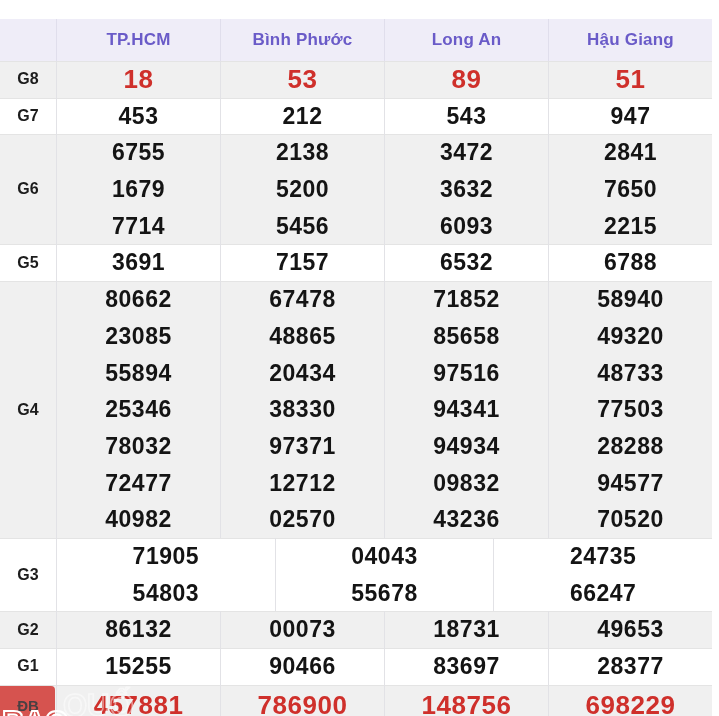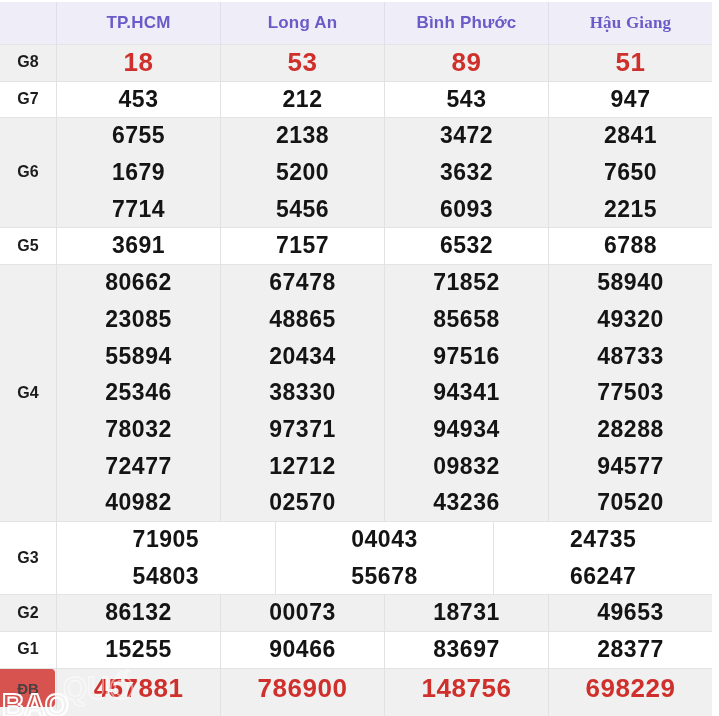--- a/index.html
+++ b/index.html
@@ -7,29 +7,29 @@
     --red-value:#cf302b;
     --stripe:#f0f0f0;
     --wm-box:#d6534f;
     --line:36.7px;
     --vborder:#e2e2e6;
     --hborder:#e4e4e4;
   }
   *{box-sizing:border-box;margin:0;padding:0;}
   html,body{width:719px;height:716px;background:#fff;overflow:hidden;
     font-family:"Liberation Sans","DejaVu Sans",sans-serif;}
-  .screen{position:relative;width:719px;height:716px;padding-top:2px;border-radius:23px;}
+  .screen{position:relative;width:719px;height:716px;padding-top:19px;border-radius:23px;}
   .tbl{width:712px;}
   
   .header-row{display:flex;height:42px;background:#efedf8;}
   .corner-cell{width:57px;border-right:1px solid #e0deec;}
   .col-head{flex:1;display:flex;align-items:center;justify-content:center;
     border-right:1px solid #e0deec;color:var(--header-text);
     font-size:17px;font-weight:bold;letter-spacing:.2px;cursor:pointer;}
-  .col-head:last-child{border-right:none;font-family:Liberation Serif, serif;}
+  .col-head:last-child{border-right:none;}
   
   .row{display:flex;box-shadow:inset 0 1px 0 var(--hborder);background:#fff;}
   .row.shaded{background:var(--stripe);}
   .row:last-child{box-shadow:inset 0 1px 0 var(--hborder),inset 0 -1px 0 var(--hborder);}
   .label-cell{width:57px;display:flex;align-items:center;justify-content:center;
     border-right:1px solid var(--vborder);font-size:16px;font-weight:bold;color:#1c1c1c;}
   .data-cell{flex:1;display:flex;flex-direction:column;align-items:center;justify-content:flex-start;
     border-right:1px solid var(--vborder);position:relative;}
   .data-cell:last-child{border-right:none;}
   .value{height:var(--line);line-height:var(--line);font-size:23px;font-weight:bold;
@@ -51,22 +51,22 @@
 </style>
 </head>
 <body>
 
 <div class="screen">
   <div class="tbl">
     <div class="header-row" id="header-row">
       <div class="corner-cell"></div>
 
     <div class="col-head">TP.HCM</div>
+        <div class="col-head">Bình Phước</div>
         <div class="col-head">Long An</div>
-        <div class="col-head">Bình Phước</div>
         <div class="col-head">Hậu Giang</div>
       </div>
     <div id="rows">
 
     <div class="row shaded red">
           <div class="label-cell">
             <span>G8</span>
           </div>
           <div class="data-cell">
             <div class="value">18</div>

